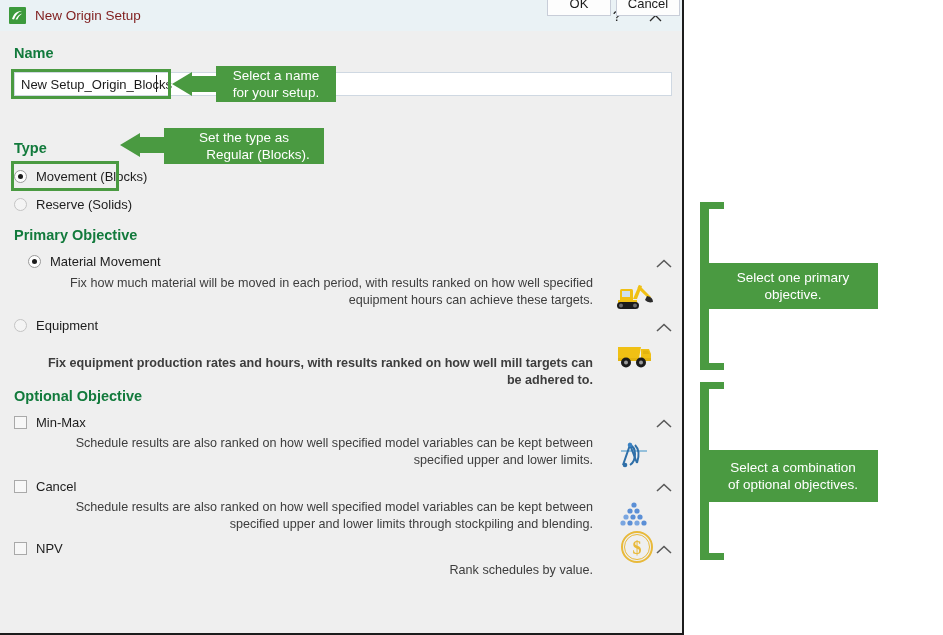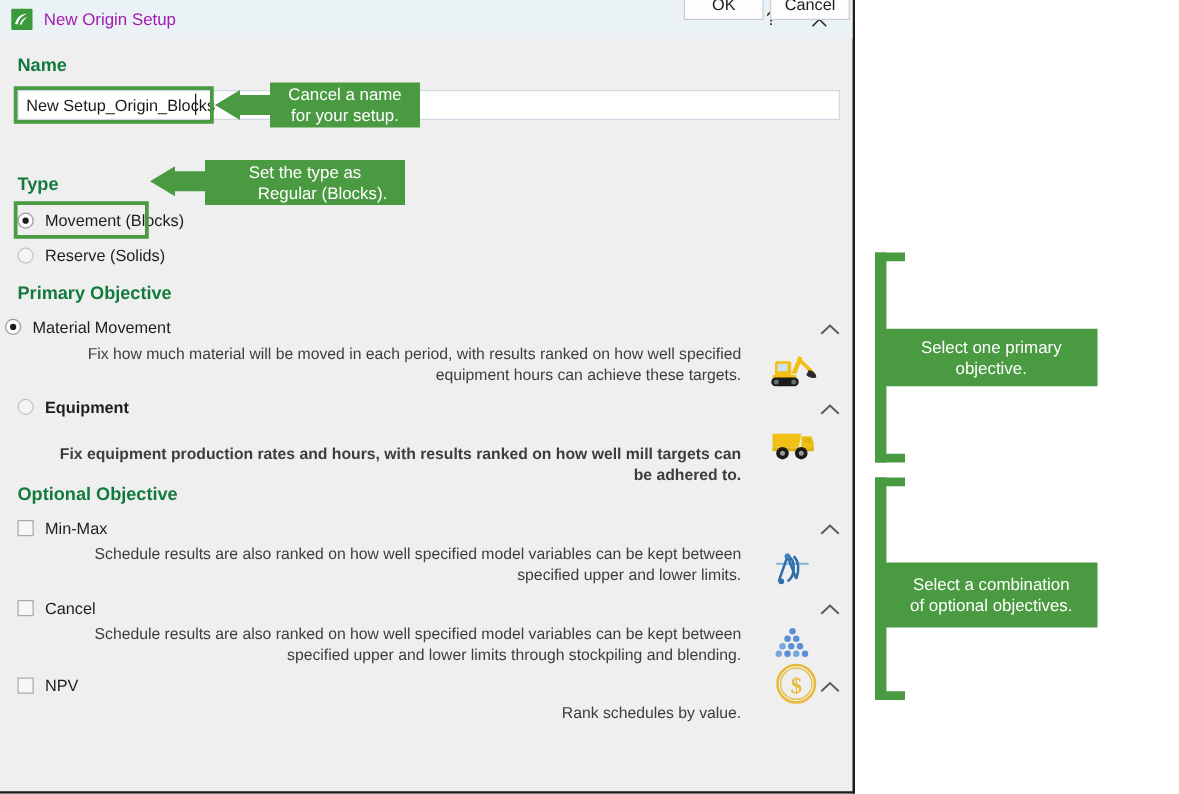--- a/index.html
+++ b/index.html
@@ -33,21 +33,21 @@
     margin-left: 9px;
     background: #3c9a3c;
     position: relative;
     flex: none;
     border-radius: 1px;
   }
   #app-icon svg { position: absolute; left: 0; top: 0; }
   #title-text {
     margin-left: 9px;
     font-size: 13.5px;
-    color: #a21caf;
+    color: #7f1d1d;
   }
   .title-btn {
     position: absolute; top: 0; height: 31px; width: 34px;
     display: flex; align-items: center; justify-content: center;
     color: #2b2b2b;
   }
   #help-btn { right: 48px; font-size: 15px; }
   #close-btn { right: 10px; }
 
   
@@ -193,21 +193,21 @@
       <span class="lbl">Movement (Blocks)</span>
     </div>
     <div class="radio-row" style="left:14px; top:166px;">
       <span class="radio empty"></span>
       <span class="lbl">Reserve (Solids)</span>
     </div>
     <div id="type-hl"></div>
 
     <div class="section-head" id="prim-head">Primary Objective</div>
 
-    <div class="opt-title" style="left:4px; top:223px;">
+    <div class="opt-title" style="left:28px; top:223px;">
       <span class="radio sel"></span>
       <span class="lbl" style="margin-left:9px;">Material Movement</span>
     </div>
     <div class="opt-desc desc" style="left:33px; top:244px;">Fix how much material will be moved in each period, with results ranked on how well specified equipment hours can achieve these targets.</div>
     <div class="chev" style="left:653px; top:226px;">
       <svg width="22" height="14" viewBox="0 0 22 14">
           <path d="M4 10 L11 3.5 L18 10" stroke="#5a5a5a" stroke-width="1.6" fill="none"></path>
         </svg>
     </div>
     <div class="opt-icon" style="left:615px; top:248px;">
@@ -219,21 +219,21 @@
         <rect x="7" y="12" width="8" height="6" fill="#cfe0ef"></rect>
         <rect x="3" y="21" width="19" height="3" fill="#f0c014"></rect>
         <rect x="2" y="23" width="22" height="7" rx="3.5" fill="#1b1b1b"></rect>
         <circle cx="6" cy="26.5" r="2" fill="#6b6b6b"></circle>
         <circle cx="20" cy="26.5" r="2" fill="#6b6b6b"></circle>
       </svg>
     </div>
 
     <div class="opt-title" style="left:14px; top:287px;">
       <span class="radio empty"></span>
-      <span class="lbl" style="margin-left:9px;font-weight:bold;">Equipment</span>
+      <span class="lbl" style="margin-left:9px;">Equipment</span>
     </div>
     <div class="opt-desc desc" style="left:33px; top:324px;font-weight:bold;">Fix equipment production rates and hours, with results ranked on how well mill targets can be adhered to.</div>
     <div class="chev" style="left:653px; top:290px;">
       <svg width="22" height="14" viewBox="0 0 22 14">
           <path d="M4 10 L11 3.5 L18 10" stroke="#5a5a5a" stroke-width="1.6" fill="none"></path>
         </svg>
     </div>
     <div class="opt-icon" style="left:615px; top:310px;">
       <svg width="42" height="28" viewBox="0 0 42 28">
         <path d="M3 6 L26 6 L24 17 L3 17 Z" fill="#f0c014"></path>
@@ -322,21 +322,21 @@
   </div>
 </div>
 
 <div class="anno-arrow" style="left:172px; top:72px;">
   <svg width="48" height="24" viewBox="0 0 48 24">
     <path d="M48 4 L48 20 L20 20 L20 24 L0 12 L20 0 L20 4 Z" fill="#4a9a41"></path>
   </svg>
 </div>
 <div class="anno-box" id="name-callout" style="left:216px; top:66px; width:120px; height:36px;">
   <div>
-    <div>Cancel a name</div>
+    <div>Select a name</div>
     <div>for your setup.</div>
   </div>
 </div>
 
 <div class="anno-arrow" style="left:120px; top:133px;">
   <svg width="48" height="24" viewBox="0 0 48 24">
     <path d="M48 4 L48 20 L20 20 L20 24 L0 12 L20 0 L20 4 Z" fill="#4a9a41"></path>
   </svg>
 </div>
 <div class="anno-box" id="type-callout" style="left:164px; top:128px; width:160px; height:36px;">

